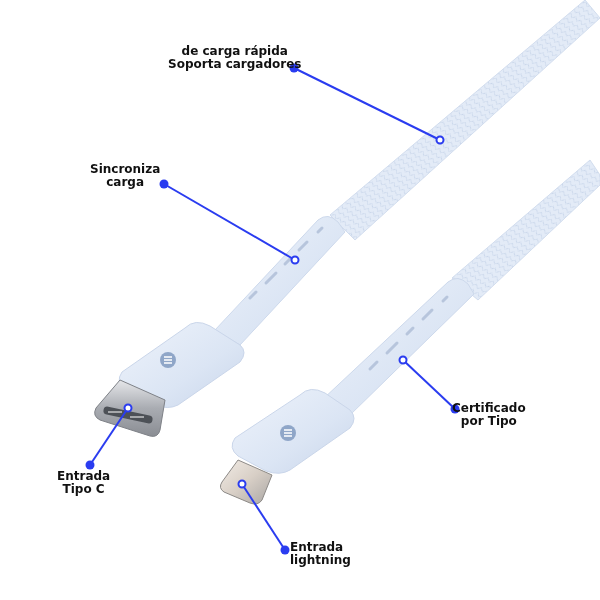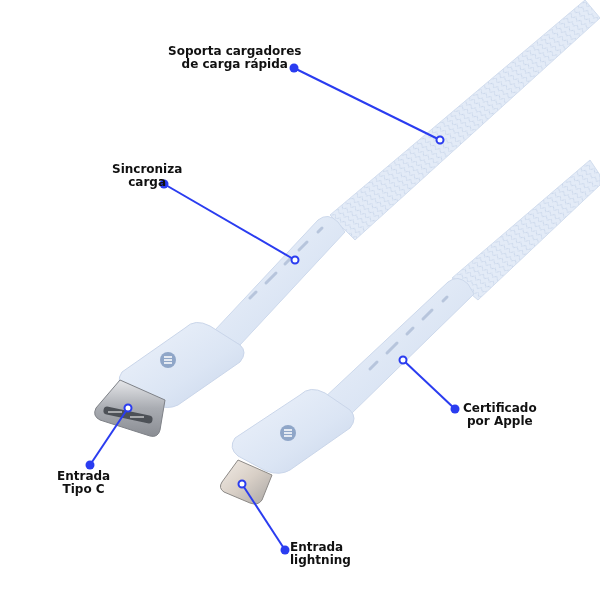--- a/index.html
+++ b/index.html
@@ -111,32 +111,32 @@
   <g fill="#ffffff" stroke="#2a3cf0" stroke-width="2">
     <circle cx="440" cy="140" r="3.5"></circle>
     <circle cx="295" cy="260" r="3.5"></circle>
     <circle cx="403" cy="360" r="3.5"></circle>
     <circle cx="128" cy="408" r="3.5"></circle>
     <circle cx="242" cy="484" r="3.5"></circle>
   </g>
 </svg>
 
 <div class="label center" style="left:168px; top:45px;">
+  <span>de carga rápida</span>
   <span>Soporta cargadores</span>
-  <span>de carga rápida</span>
 </div>
 
-<div class="label center" style="left:112px; top:163px;">
+<div class="label center" style="left:90px; top:163px;">
   <span>Sincroniza</span>
   <span>carga</span>
 </div>
 
-<div class="label center" style="left:463px; top:402px;">
+<div class="label center" style="left:452px; top:402px;">
   <span>Certificado</span>
-  <span>por Apple</span>
+  <span>por Tipo</span>
 </div>
 
 <div class="label center" style="left:57px; top:470px;">
   <span>Entrada</span>
   <span>Tipo C</span>
 </div>
 
 <div class="label left" style="left:290px; top:541px;">
   <span>Entrada</span>
   <span>lightning</span>

